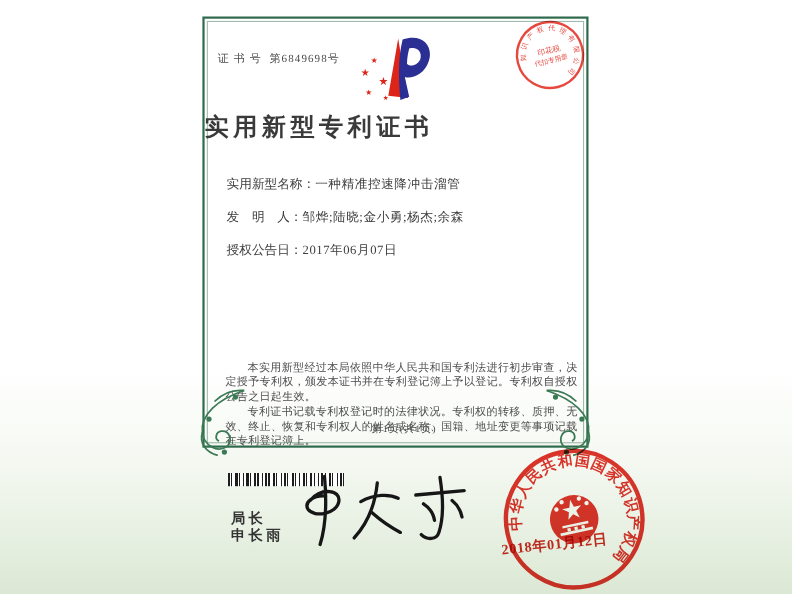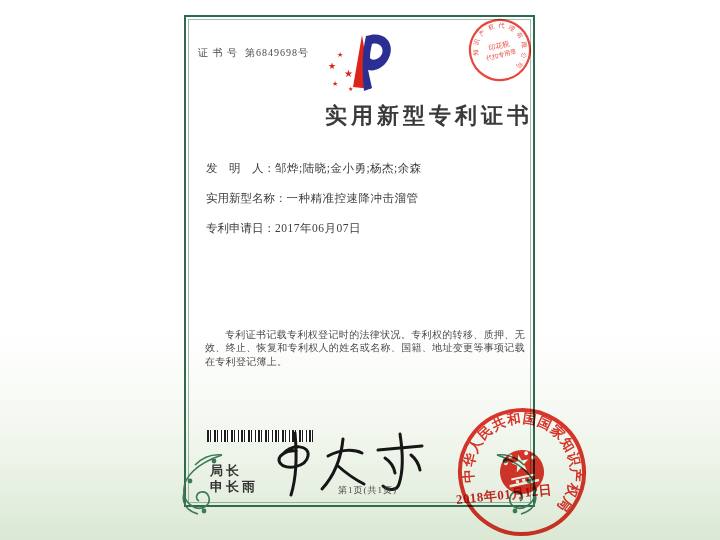--- a/index.html
+++ b/index.html
@@ -2,32 +2,32 @@
 <html><head>
 <meta charset="utf-8">
 <style>
   html,body{margin:0;padding:0;}
   body{
     width:720px;height:540px;overflow:hidden;position:relative;
     font-family:"Liberation Serif","DejaVu Serif",serif;
     background:linear-gradient(180deg,#ffffff 0%,#ffffff 62%,#f4f8f1 78%,#e7f0e2 90%,#dbe8d4 100%);
   }
   .cert{
-    position:absolute;left:184px;top:15px;width:351px;height:492px;
+    position:absolute;left:184px;top:15px;width:351px;height:392px;
     border:2px solid #2f6a4c;box-sizing:border-box;
   }
   .cert::before{
     content:"";position:absolute;inset:2px;border:1px solid rgba(47,106,76,.45);pointer-events:none;
   }
   .cert-number{
     position:absolute;left:12px;top:29px;font-size:10px;color:#4a4a4a;letter-spacing:1px;white-space:nowrap;
   }
   .logo{position:absolute;left:138px;top:14px;width:72px;height:68px;}
   .title{
-    position:absolute;left:0;right:0;top:84px;text-align:right;
+    position:absolute;left:0;right:0;top:84px;text-align:left;
     font-size:22px;font-weight:bold;color:#3a3a3a;letter-spacing:4px;white-space:nowrap;font-family:Liberation Serif, serif;
   }
   .fields{
     position:absolute;left:20px;top:145px;right:12px;
     display:flex;flex-direction:column;gap:17px;
   }
   .field-row{font-size:11.5px;color:#3d3d3d;line-height:13px;white-space:nowrap;}
   .field-label{display:inline-block;color:#3d3d3d;}
   .field-value{color:#3d3d3d;letter-spacing:.5px;}
   .body-text{
@@ -74,26 +74,27 @@
     <text x="8" y="55" font-size="7" fill="#dd2419">★</text>
     <text x="24" y="60" font-size="6" fill="#dd2419">★</text>
     <polygon points="38,4 47,58 29,56" fill="#dd2419"></polygon>
     <path d="M42,5 C60,-1 70,11 66,24 C62,37 50,41 44,39 L48,57 L40,60 C38,40 38,21 42,5 Z" fill="#2b2f94"></path>
     <path d="M48,13 C56,11 60,17 58,23 C55,29 48,30 46,27 C46,22 47,17 48,13 Z" fill="#ffffff"></path>
   </svg>
 
   <div class="title">实用新型专利证书</div>
 
   <div class="fields">
+    <div class="field-row"><span class="field-label">实用新型名称：</span><span class="field-value">一种精准控速降冲击溜管</span></div>
     <div class="field-row"><span class="field-label">发　明　人：</span><span class="field-value">邹烨;陆晓;金小勇;杨杰;余森</span></div>
-    <div class="field-row"><span class="field-label">实用新型名称：</span><span class="field-value">一种精准控速降冲击溜管</span></div>
-    <div class="field-row"><span class="field-label">专利申请日：</span><span class="field-value">2017年06月07日</span></div>
+    <div class="field-row"><span class="field-label">授权公告日：</span><span class="field-value">2017年06月07日</span></div>
   </div>
 
   <div class="body-text">
+    <p>本实用新型经过本局依照中华人民共和国专利法进行初步审查，决定授予专利权，颁发本证书并在专利登记簿上予以登记。专利权自授权公告之日起生效。</p>
     <p>专利证书记载专利权登记时的法律状况。专利权的转移、质押、无效、终止、恢复和专利权人的姓名或名称、国籍、地址变更等事项记载在专利登记簿上。</p>
   </div>
 
   <div class="barcode"></div>
 
   <div class="issuer">
     <div>局长</div>
     <div>申长雨</div>
   </div>
 

